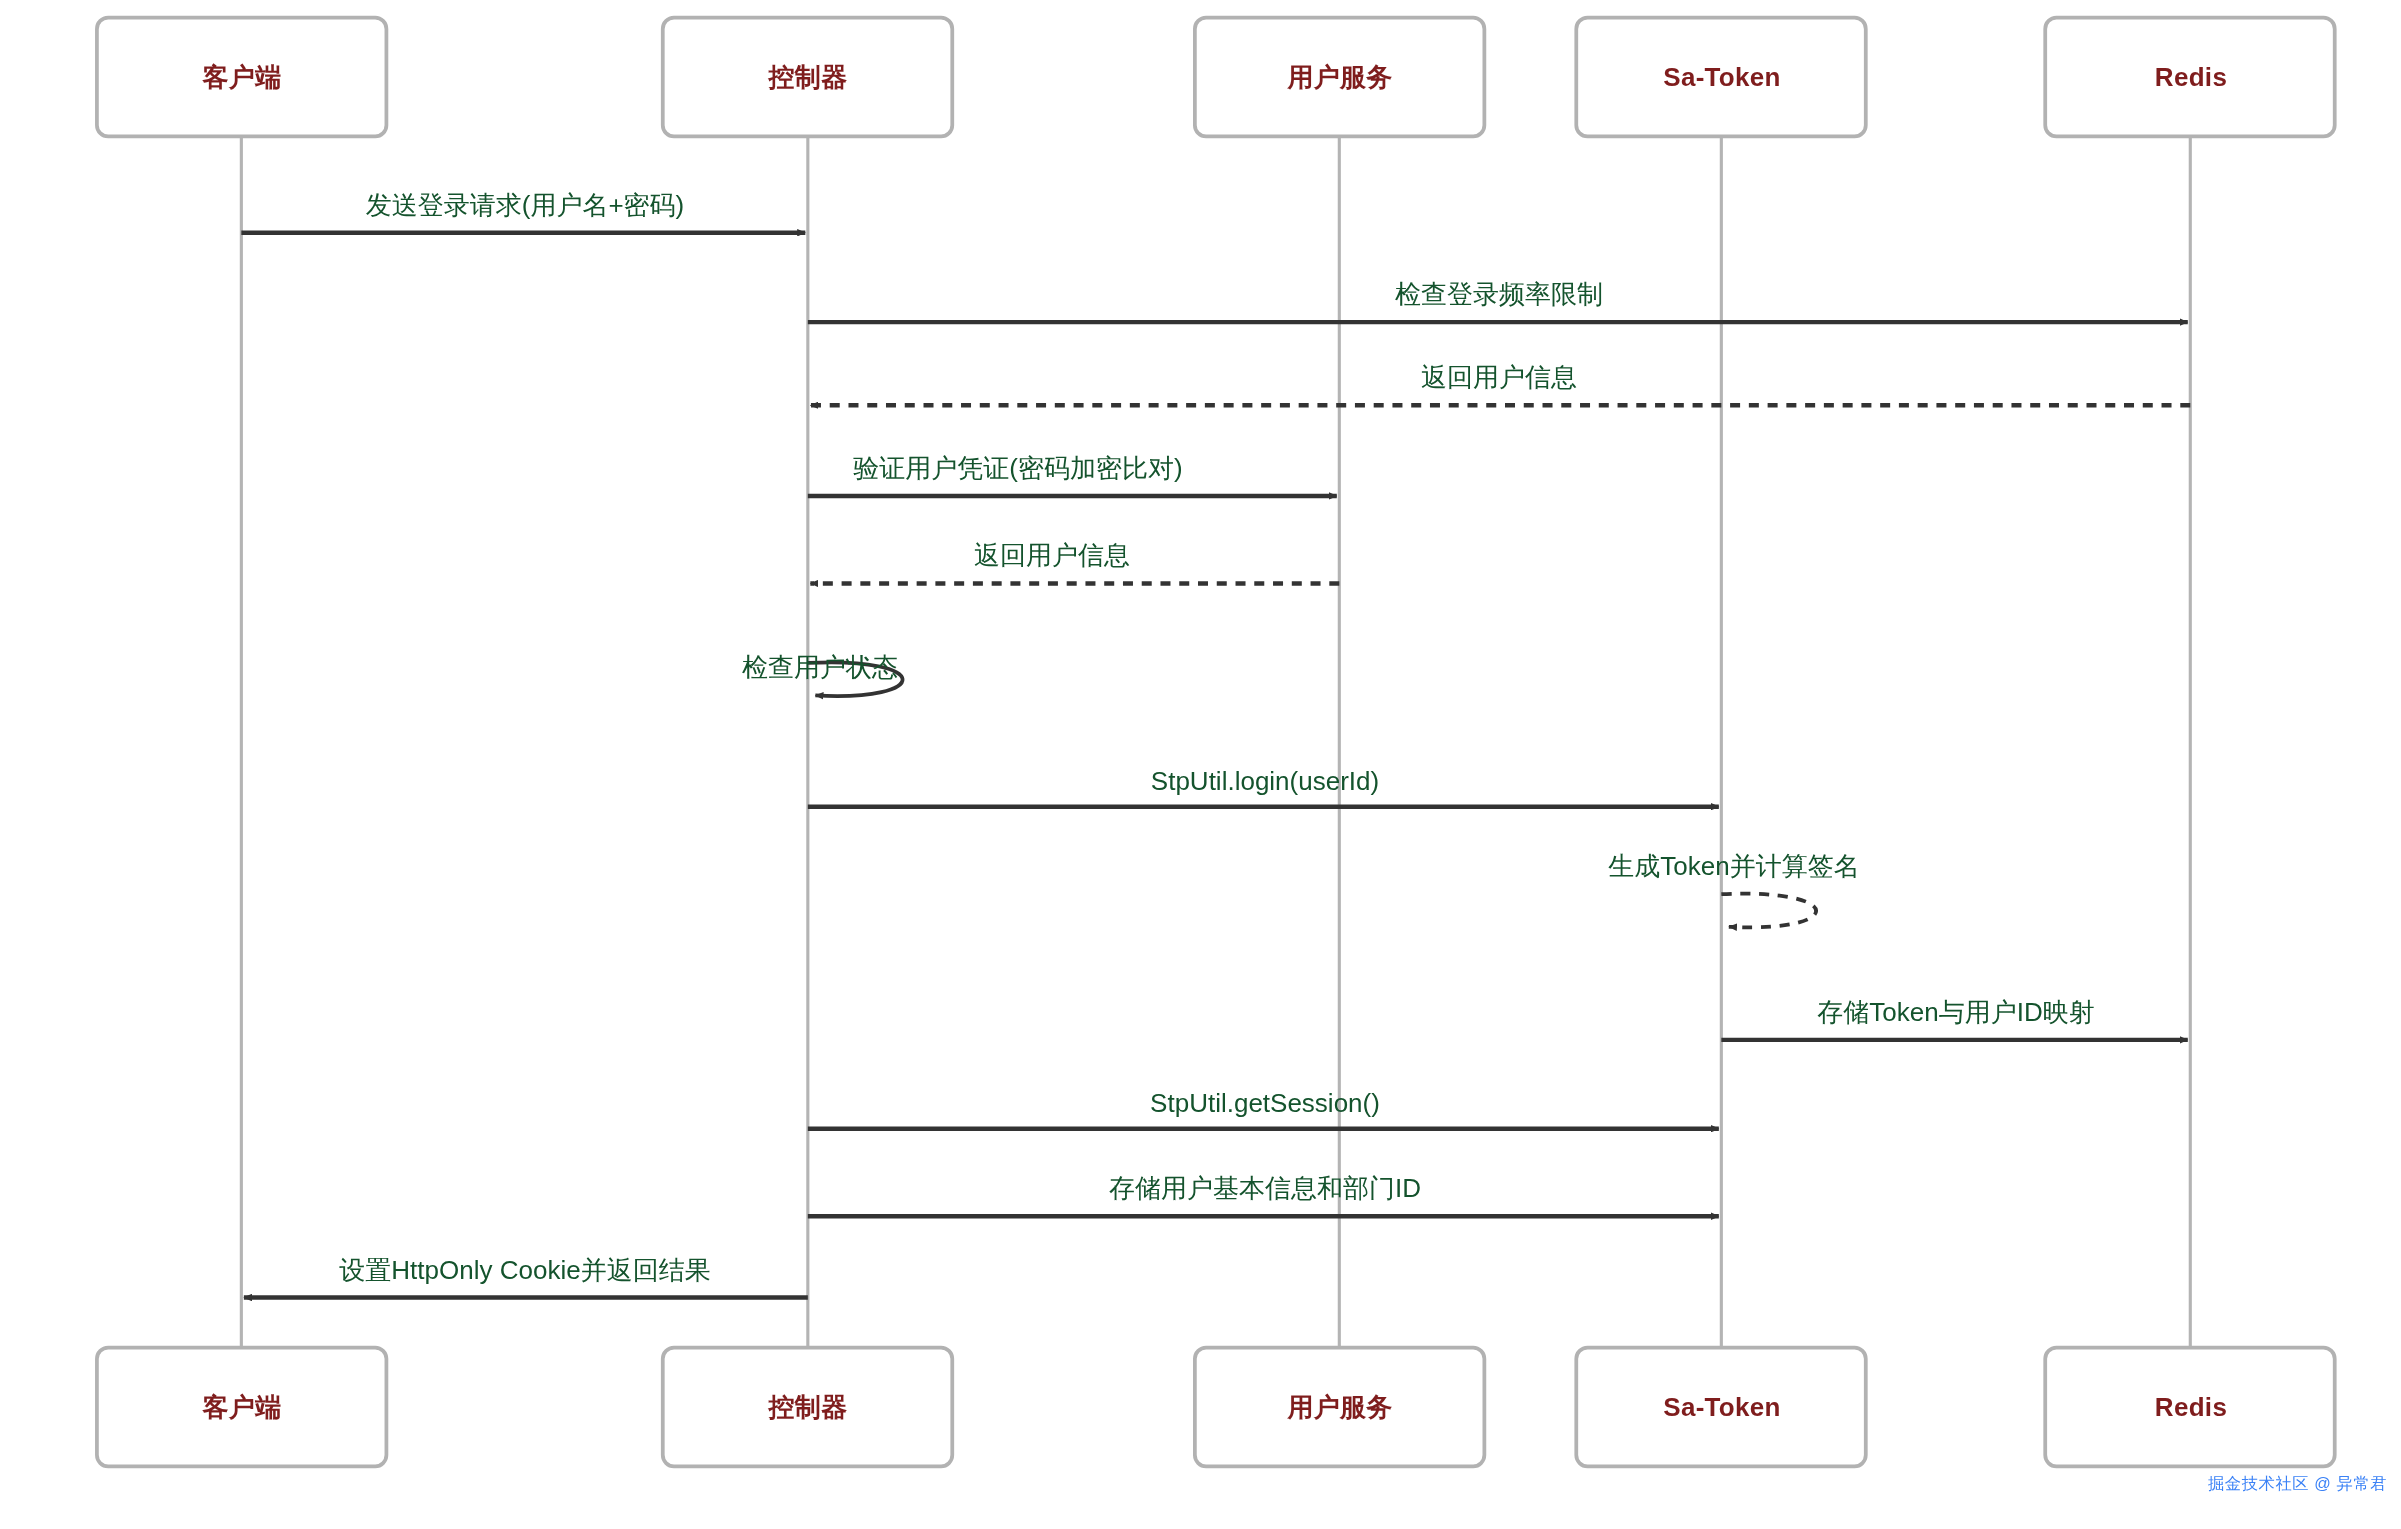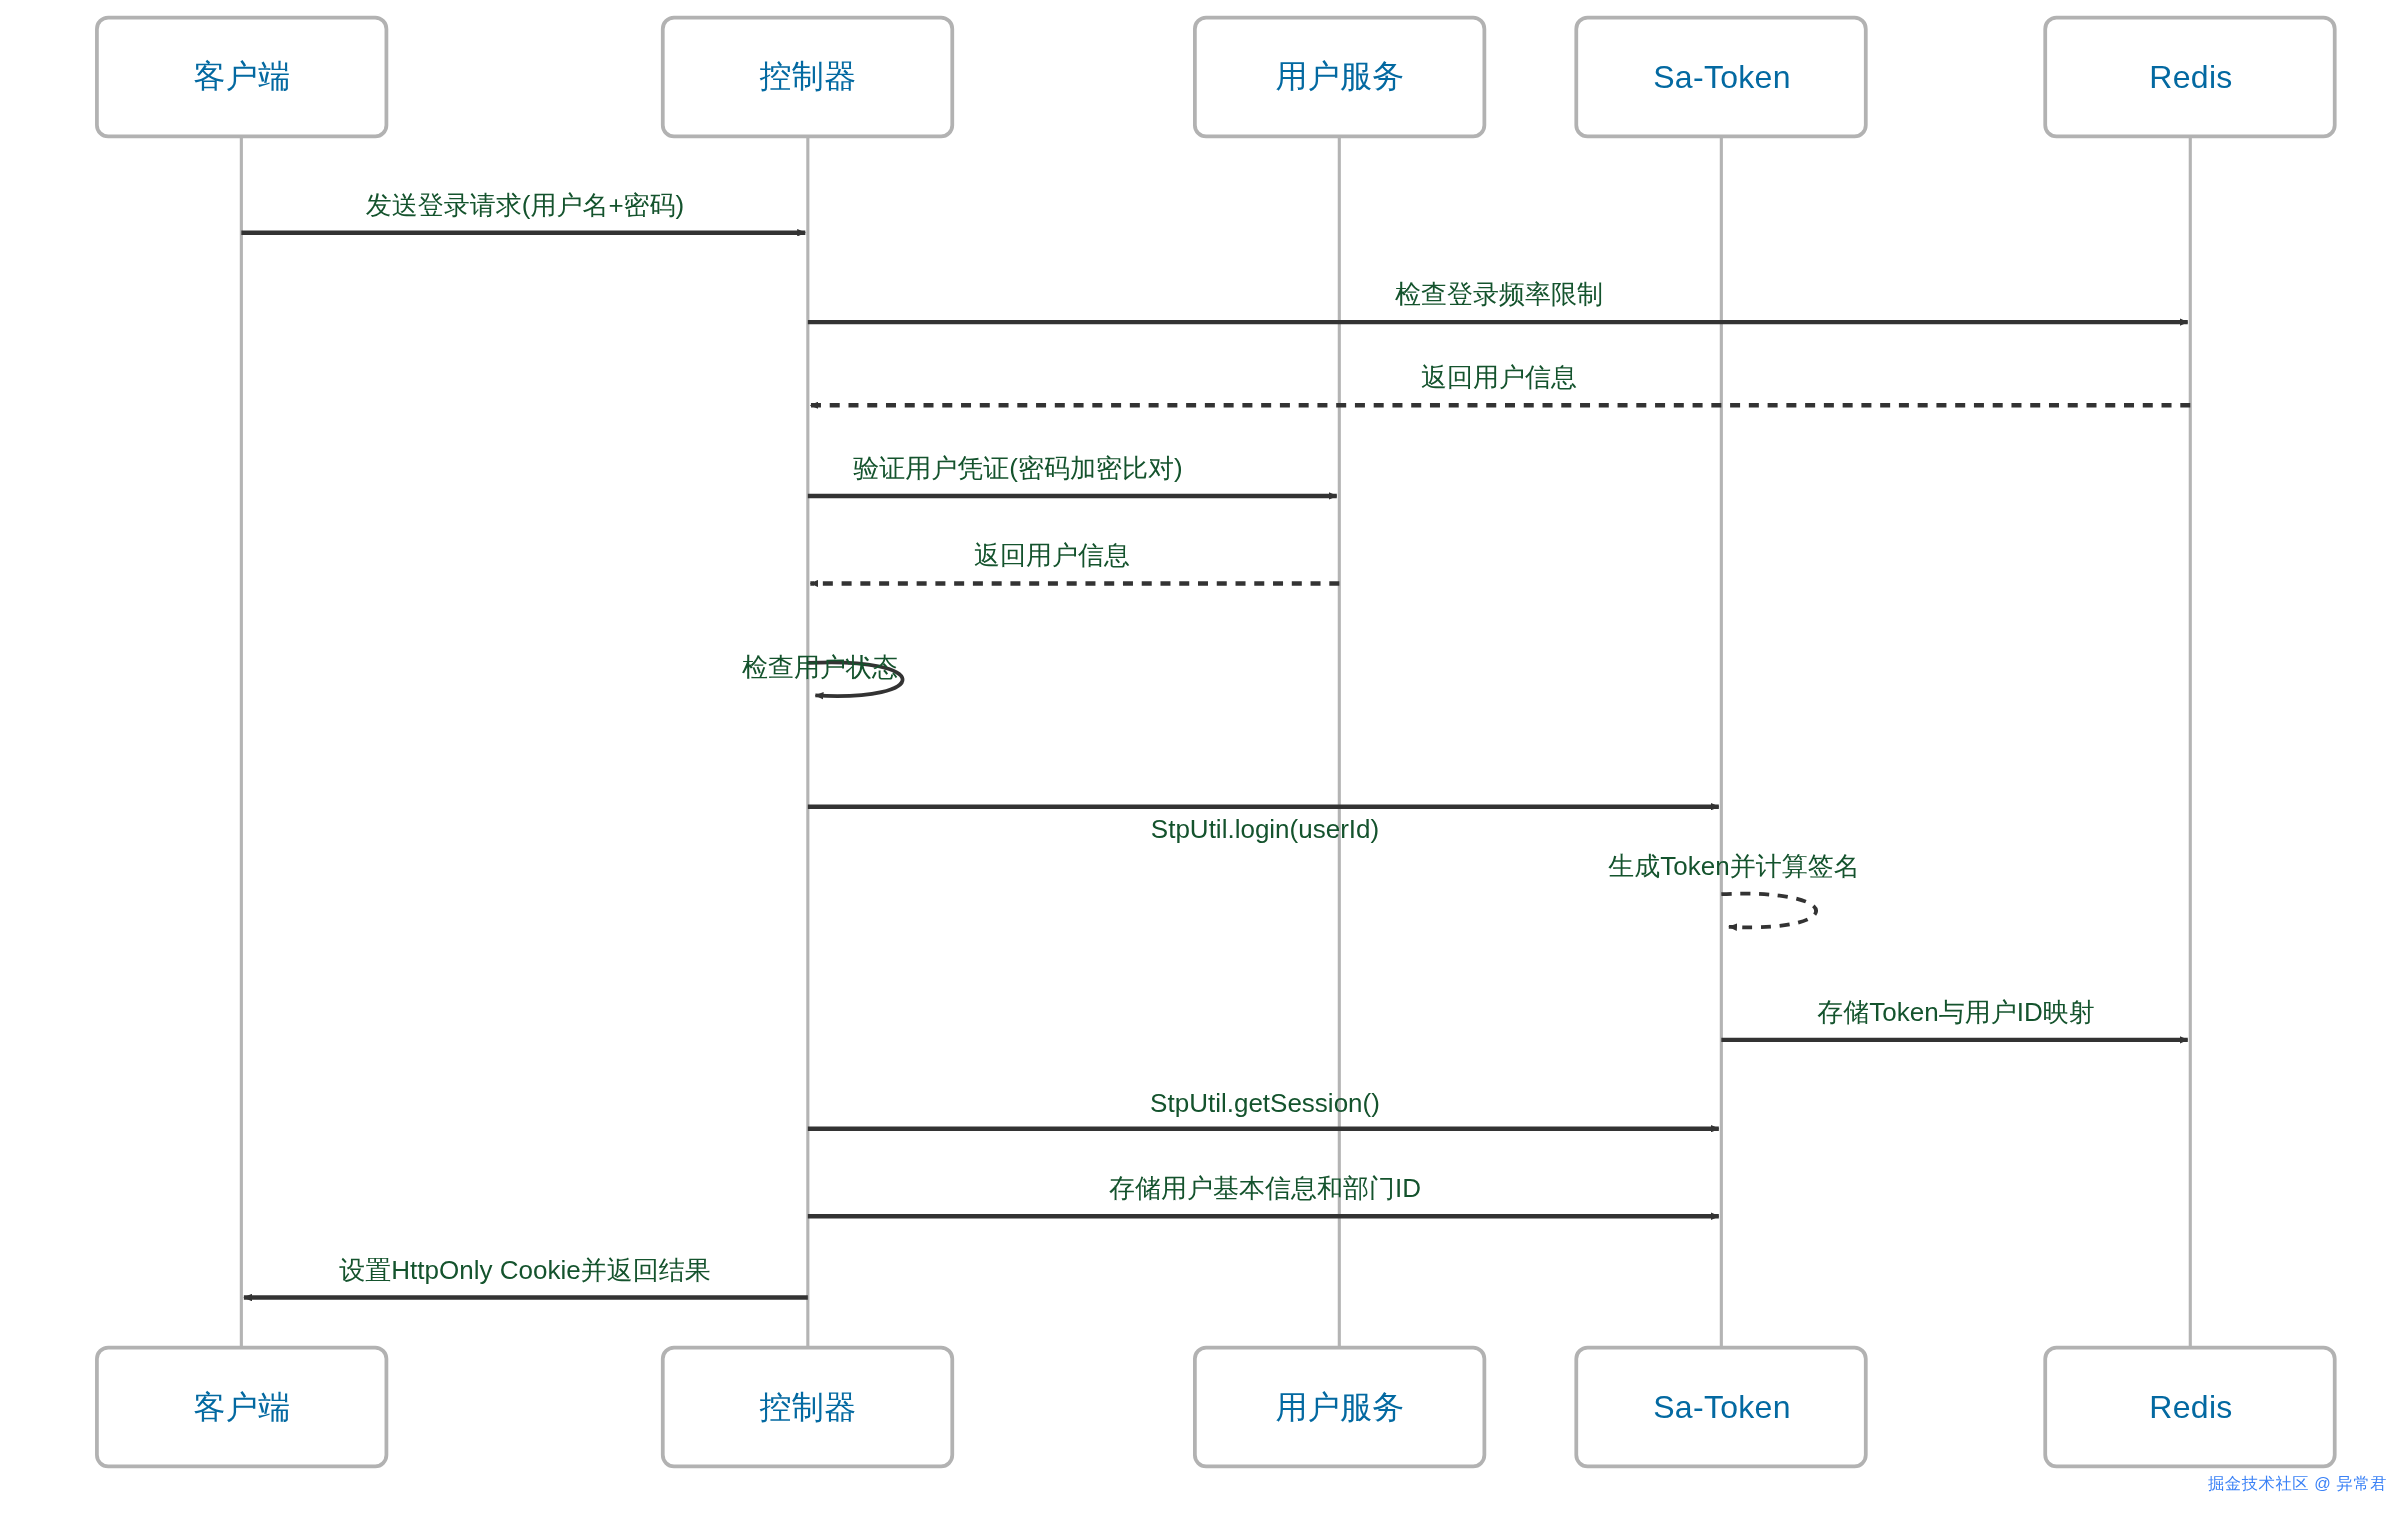--- a/index.html
+++ b/index.html
@@ -2,22 +2,22 @@
 <html style="font-size:10px"><head>
 <meta charset="utf-8">
 <style>
   html,body{margin:0;padding:0;background:#ffffff;}
   body{font-family:"Liberation Sans","DejaVu Sans",sans-serif;}
   #canvas{position:relative;width:2401px;height:1529px;background:#ffffff;overflow:hidden;}
   svg#diagram{position:absolute;left:0;top:0;width:2401px;height:1529px;}
   .pbox-label{
     position:absolute;
     display:flex;align-items:center;justify-content:center;
-    font-size:32px;color:#0369a1;letter-spacing:0.3px;
-    pointer-events:none;white-space:nowrap;
+    font-size:26px;color:#7f1d1d;letter-spacing:0.3px;
+    pointer-events:none;white-space:nowrap;font-weight:bold;
   }
   .msg-label{
     position:absolute;
     font-size:26px;color:#14532d;white-space:nowrap;
     transform:translate(-50%,-100%);
   }
   .watermark{
     position:absolute;right:13.8px;top:1473px;
     font-size:16.3px;color:#3b82f6;white-space:nowrap;letter-spacing:0.6px;
   }
@@ -83,21 +83,21 @@
       <div class="pbox-label" style="left: 2046px; top: 17.5px; width: 290px; height: 119px;">Redis</div>
       <div class="pbox-label" style="left: 2046px; top: 1348px; width: 290px; height: 119px;">Redis</div>
     </div>
   <div id="msg-labels">
       <div class="msg-label" style="left: 525px; top: 223px;">发送登录请求(用户名+密码)</div>
       <div class="msg-label" style="left: 1499px; top: 312px;">检查登录频率限制</div>
       <div class="msg-label" style="left: 1499px; top: 395px;">返回用户信息</div>
       <div class="msg-label" style="left: 1018px; top: 486px;">验证用户凭证(密码加密比对)</div>
       <div class="msg-label" style="left: 1052px; top: 573px;">返回用户信息</div>
       <div class="msg-label" style="left: 820px; top: 653px; transform: translate(-50%, -100%); margin-top: 32px;">检查用户状态</div>
-      <div class="msg-label" style="left: 1265px; top: 797px; margin-top: 48px;">StpUtil.login(userId)</div>
+      <div class="msg-label" style="left: 1265px; top: 797px;">StpUtil.login(userId)</div>
       <div class="msg-label" style="left: 1734px; top: 884px; transform: translate(-50%, -100%);">生成Token并计算签名</div>
       <div class="msg-label" style="left: 1956px; top: 1030px;">存储Token与用户ID映射</div>
       <div class="msg-label" style="left: 1265px; top: 1119px;">StpUtil.getSession()</div>
       <div class="msg-label" style="left: 1265px; top: 1206px;">存储用户基本信息和部门ID</div>
       <div class="msg-label" style="left: 525px; top: 1288px;">设置HttpOnly Cookie并返回结果</div>
     </div>
 
   <div class="watermark">掘金技术社区 @ 异常君</div>
 </div>
 

